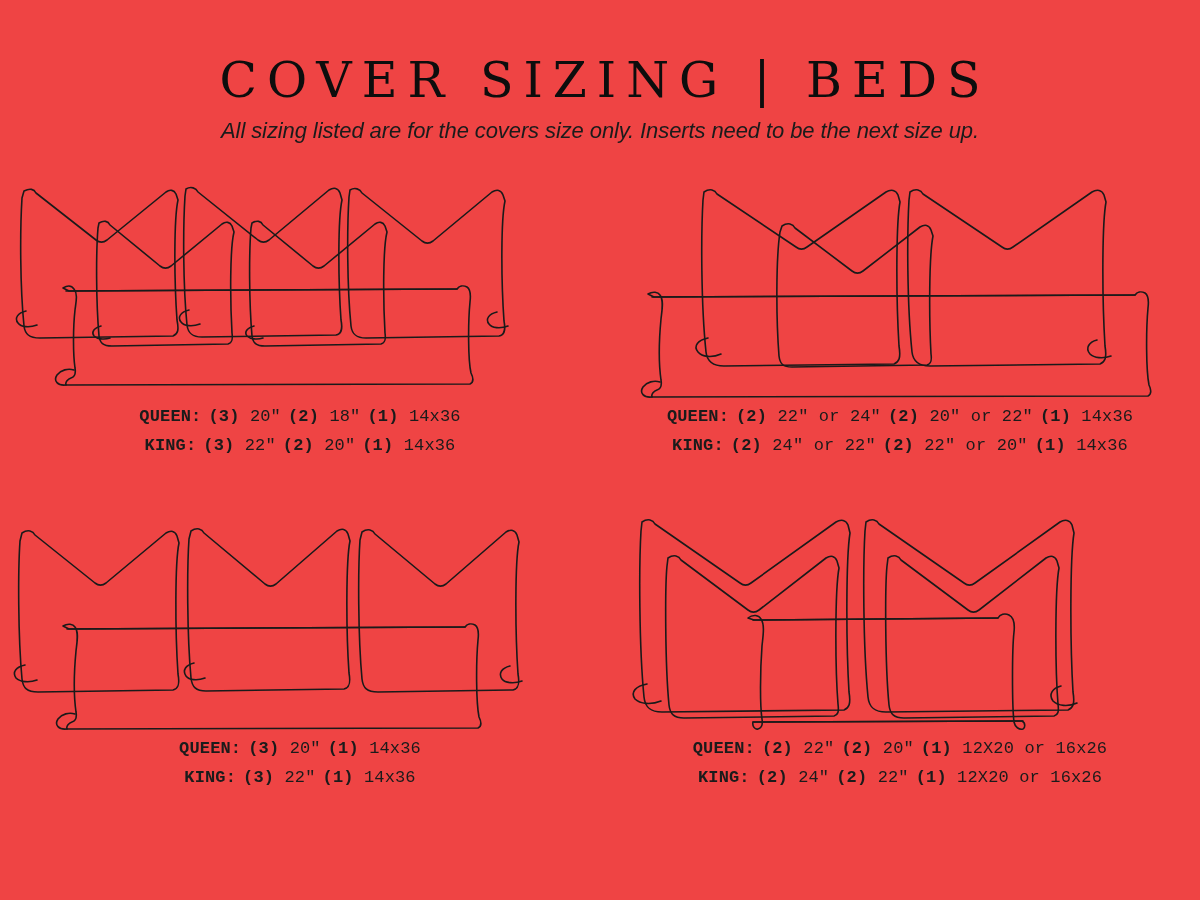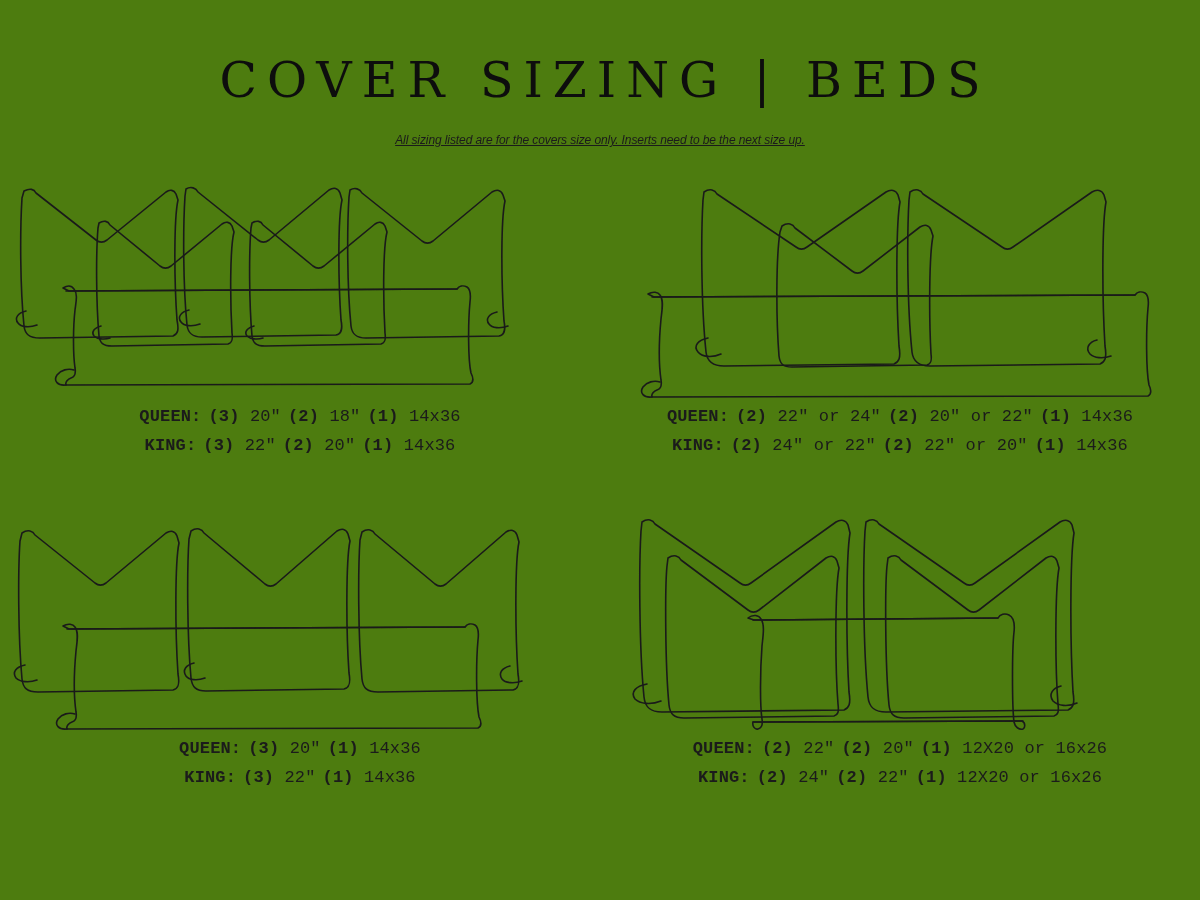--- a/index.html
+++ b/index.html
@@ -23,29 +23,28 @@
     font-family: "DejaVu Serif", "Liberation Serif", serif;
     font-size: 49px;
     font-weight: 400;
     letter-spacing: 10px;
     color: #0d0d0d;
     line-height: 1.0;
     text-indent: 10px;
     white-space: nowrap;
   }
   .subtitle {
-    margin-top: 28px;
+    margin-top: 13px;
     font-family: "Liberation Sans", sans-serif;
     font-style: italic;
-    font-size: 12px;
+    font-size: 22px;
     font-weight: 400;
     color: #1b1b1b;
     letter-spacing: -0.1px;
     white-space: nowrap;
-    text-decoration: underline;
   }
 
   
   .grid {
     position: absolute;
     top: 168px; left: 0;
     width: 1200px;
     display: grid;
     grid-template-columns: 600px 600px;
     grid-template-rows: 332px 332px;
@@ -73,21 +72,21 @@
     letter-spacing: 0.15px;
   }
   .label-line .sz { font-weight: 400; }
   .label-line b { font-weight: 700; }
   .label-line .gp { display: inline-block; font-family: Liberation Mono, monospace; }
   .label-line .room { display: inline-block; width: 7px; }
 </style>
 </head>
 <body>
 
-<div id="page" style="background: #4d7c0f;">
+<div id="page" style="background: #ef4444;">
 
   <div class="header">
     <div class="title">COVER SIZING | BEDS</div>
     <div class="subtitle" style="color: rgb(27, 27, 27);">All sizing listed are for the covers size only. Inserts need to be the next size up.</div>
   </div>
 
   <div class="grid">
 
     <div class="panel">
       <div class="art">

